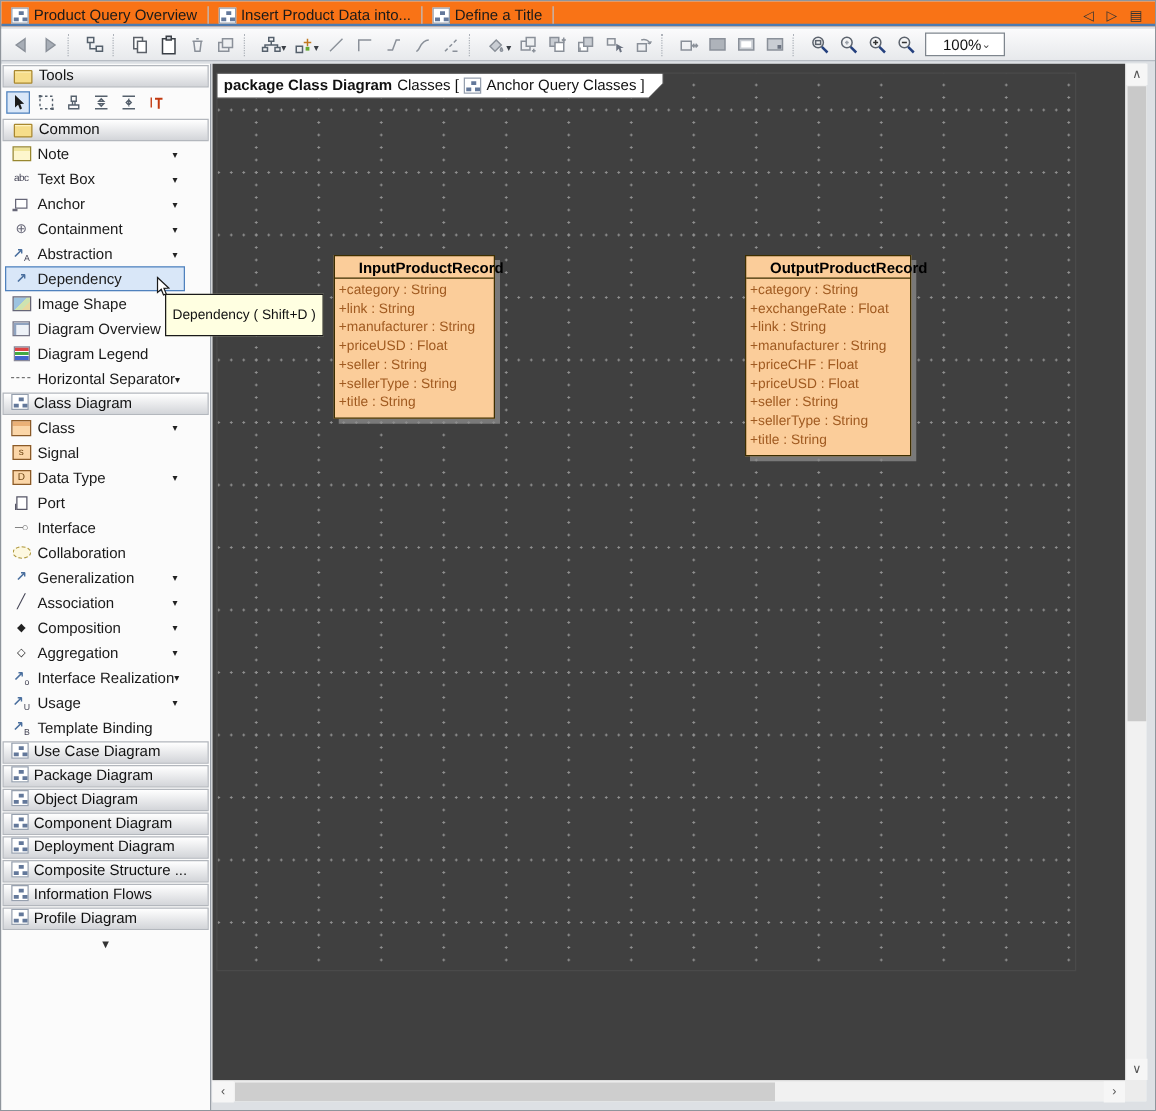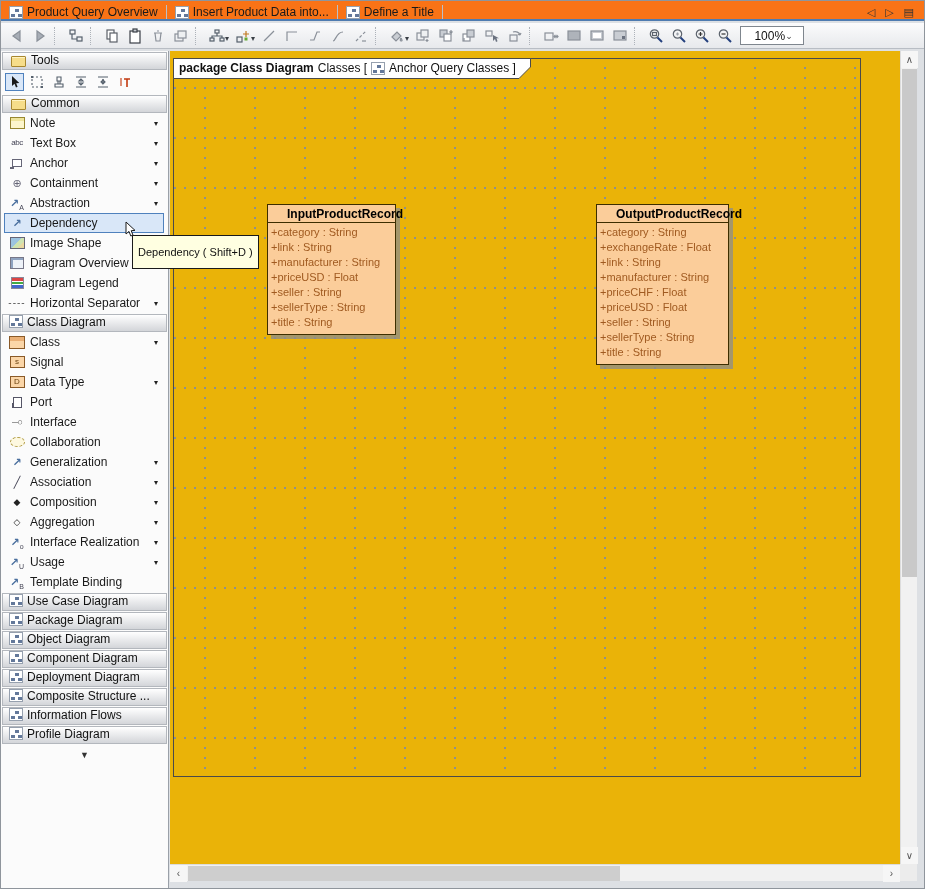--- a/index.html
+++ b/index.html
@@ -22,30 +22,30 @@
   .tb{width:23px;height:22px;display:flex;align-items:center;justify-content:center;flex:none}
   .tb svg{stroke:#8a9099;fill:none;stroke-width:1.2px}
   .tsep{width:7px;height:18px;border-left:1px dotted #adb2b9;margin:0 3px;flex:none}
   .tcaret{font-size:8px;color:#3a3f46;margin:6px 2px 0 -3px;flex:none}
   .combo{display:flex;align-items:center;justify-content:center;width:64px;height:19px;background:#fff;border:1px solid #7f868e;font-size:12px;color:#111;padding:0 3px 0 6px;margin-left:4px}
   .combo .chev{font-size:9px;color:#444}
 
   
   .sidebar{position:absolute;top:50px;left:0;width:168px;bottom:0;background:#fbfbfb;border-right:1px solid #9aa0a8;overflow:hidden}
   .canvas{position:absolute;top:50px;left:169px;right:7px;bottom:7px;background:#fff}
-  .canvas-view{position:absolute;left:0;top:0;right:17px;bottom:17px;background:#eab308;overflow:hidden}
+  .canvas-view{position:absolute;left:0;top:0;right:17px;bottom:17px;background:#404040;overflow:hidden}
 
   
   .shead{height:18px;margin:1px 1px 0 1px;display:flex;gap:4px;padding-left:6px;font-size:12px;color:#111;
          background:linear-gradient(#ffffff,#d3d5d9);border:1px solid #b3b7bd}
   .toolsrow{display:flex;align-items:center;gap:3px;padding:3px 4px;height:24px}
   .ti{width:19px;height:18px;display:flex;align-items:center;justify-content:center}
   .ti.selected{background:#d9e7f8;border:1px solid #4f81bd}
   .ti svg{stroke:#55606c;fill:none;stroke-width:1.1px}
-  .srow{position:relative;display:flex;align-items:center;height:20px;margin:0 4px 0 3px;padding:0 3px;border:1px solid transparent}
+  .srow{position:relative;display:flex;align-items:center;height:20px;margin:0 20px 0 3px;padding:0 3px;border:1px solid transparent}
   .srow.selected{background:#d9e7f8;border:1px solid #4f81bd}
   .slabel{font-size:12px;color:#1a1a1a;margin-left:4px;white-space:nowrap}
   .sarrow{margin-left:auto;font-size:8px;color:#222;padding-right:2px}
   .collapse-btn{display:flex;justify-content:center;margin-top:6px;font-size:9px;color:#333}
 
   
   .pic{display:inline-flex;align-items:center;justify-content:center;width:18px;height:16px;font-size:11px;color:#55606c;flex:none}
   .pic::before{line-height:1}
   .pic-note::before{content:"";width:13px;height:10px;border:1px solid #98872f;background:linear-gradient(#efe49a 0 3px,#fdf6cd 3px)}
   .pic-textbox::before{content:"abc";font-size:8px;color:#445;letter-spacing:-.5px}

